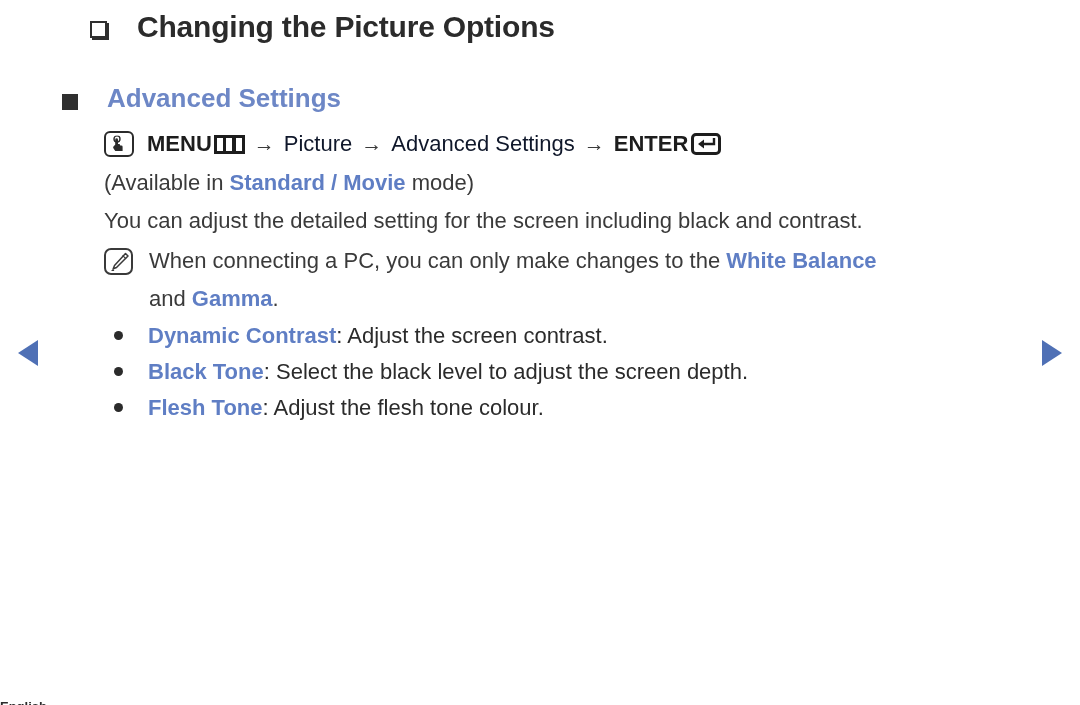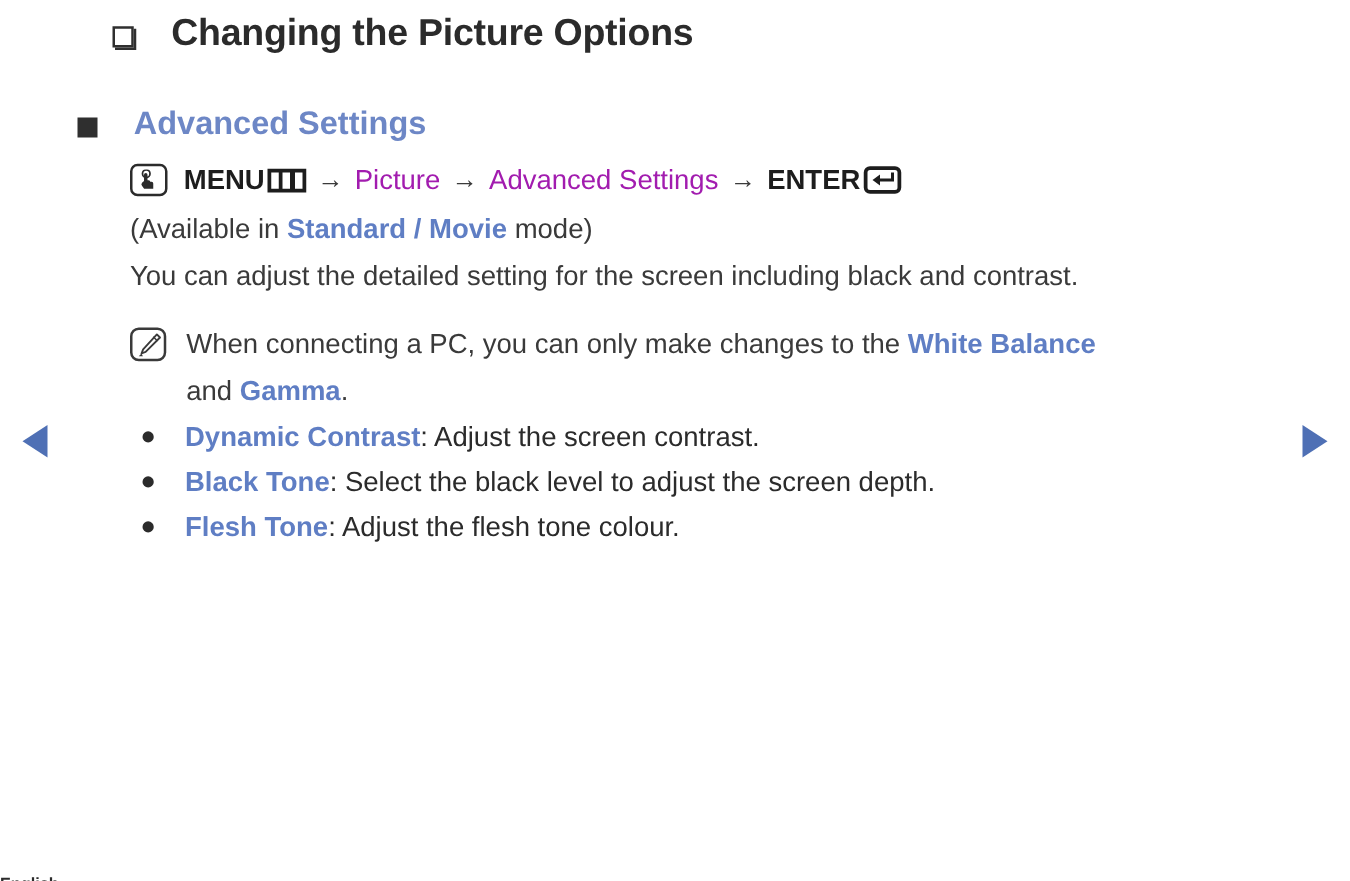--- a/index.html
+++ b/index.html
@@ -82,21 +82,21 @@
     width: 940px;
   }
 
   .line {
     font-size: 22px;
     line-height: 38px;
     color: #3a3a3a;
     white-space: nowrap;
   }
 
-  .blue      { color: #a21caf; }
+  .blue      { color: #0f172a; }
   .blue-b    { color: #5f7ec4; font-weight: bold; }
   .dark      { color: #2b2b2b; }
   .dark-b    { color: #1d1d1d; font-weight: bold; }
 
   .menu-line {
     display: flex;
     align-items: center;
     gap: 0px;
     font-size: 22px;
     height: 40px;
@@ -161,21 +161,21 @@
     position: relative;
     vertical-align: -4px;
     margin-left: 3px;
   }
   .icon-enter svg { position: absolute; left: 2px; top: 1px; }
 
   
   .note-row {
     display: flex;
     align-items: flex-start;
-    margin-top: 16px;
+    margin-top: 2px;
   }
   .icon-note {
     width: 29px;
     height: 27px;
     box-sizing: border-box;
     border: 2px solid #3a3a3a;
     border-radius: 7px;
     position: relative;
     flex: 0 0 auto;
     margin-top: 6px;

